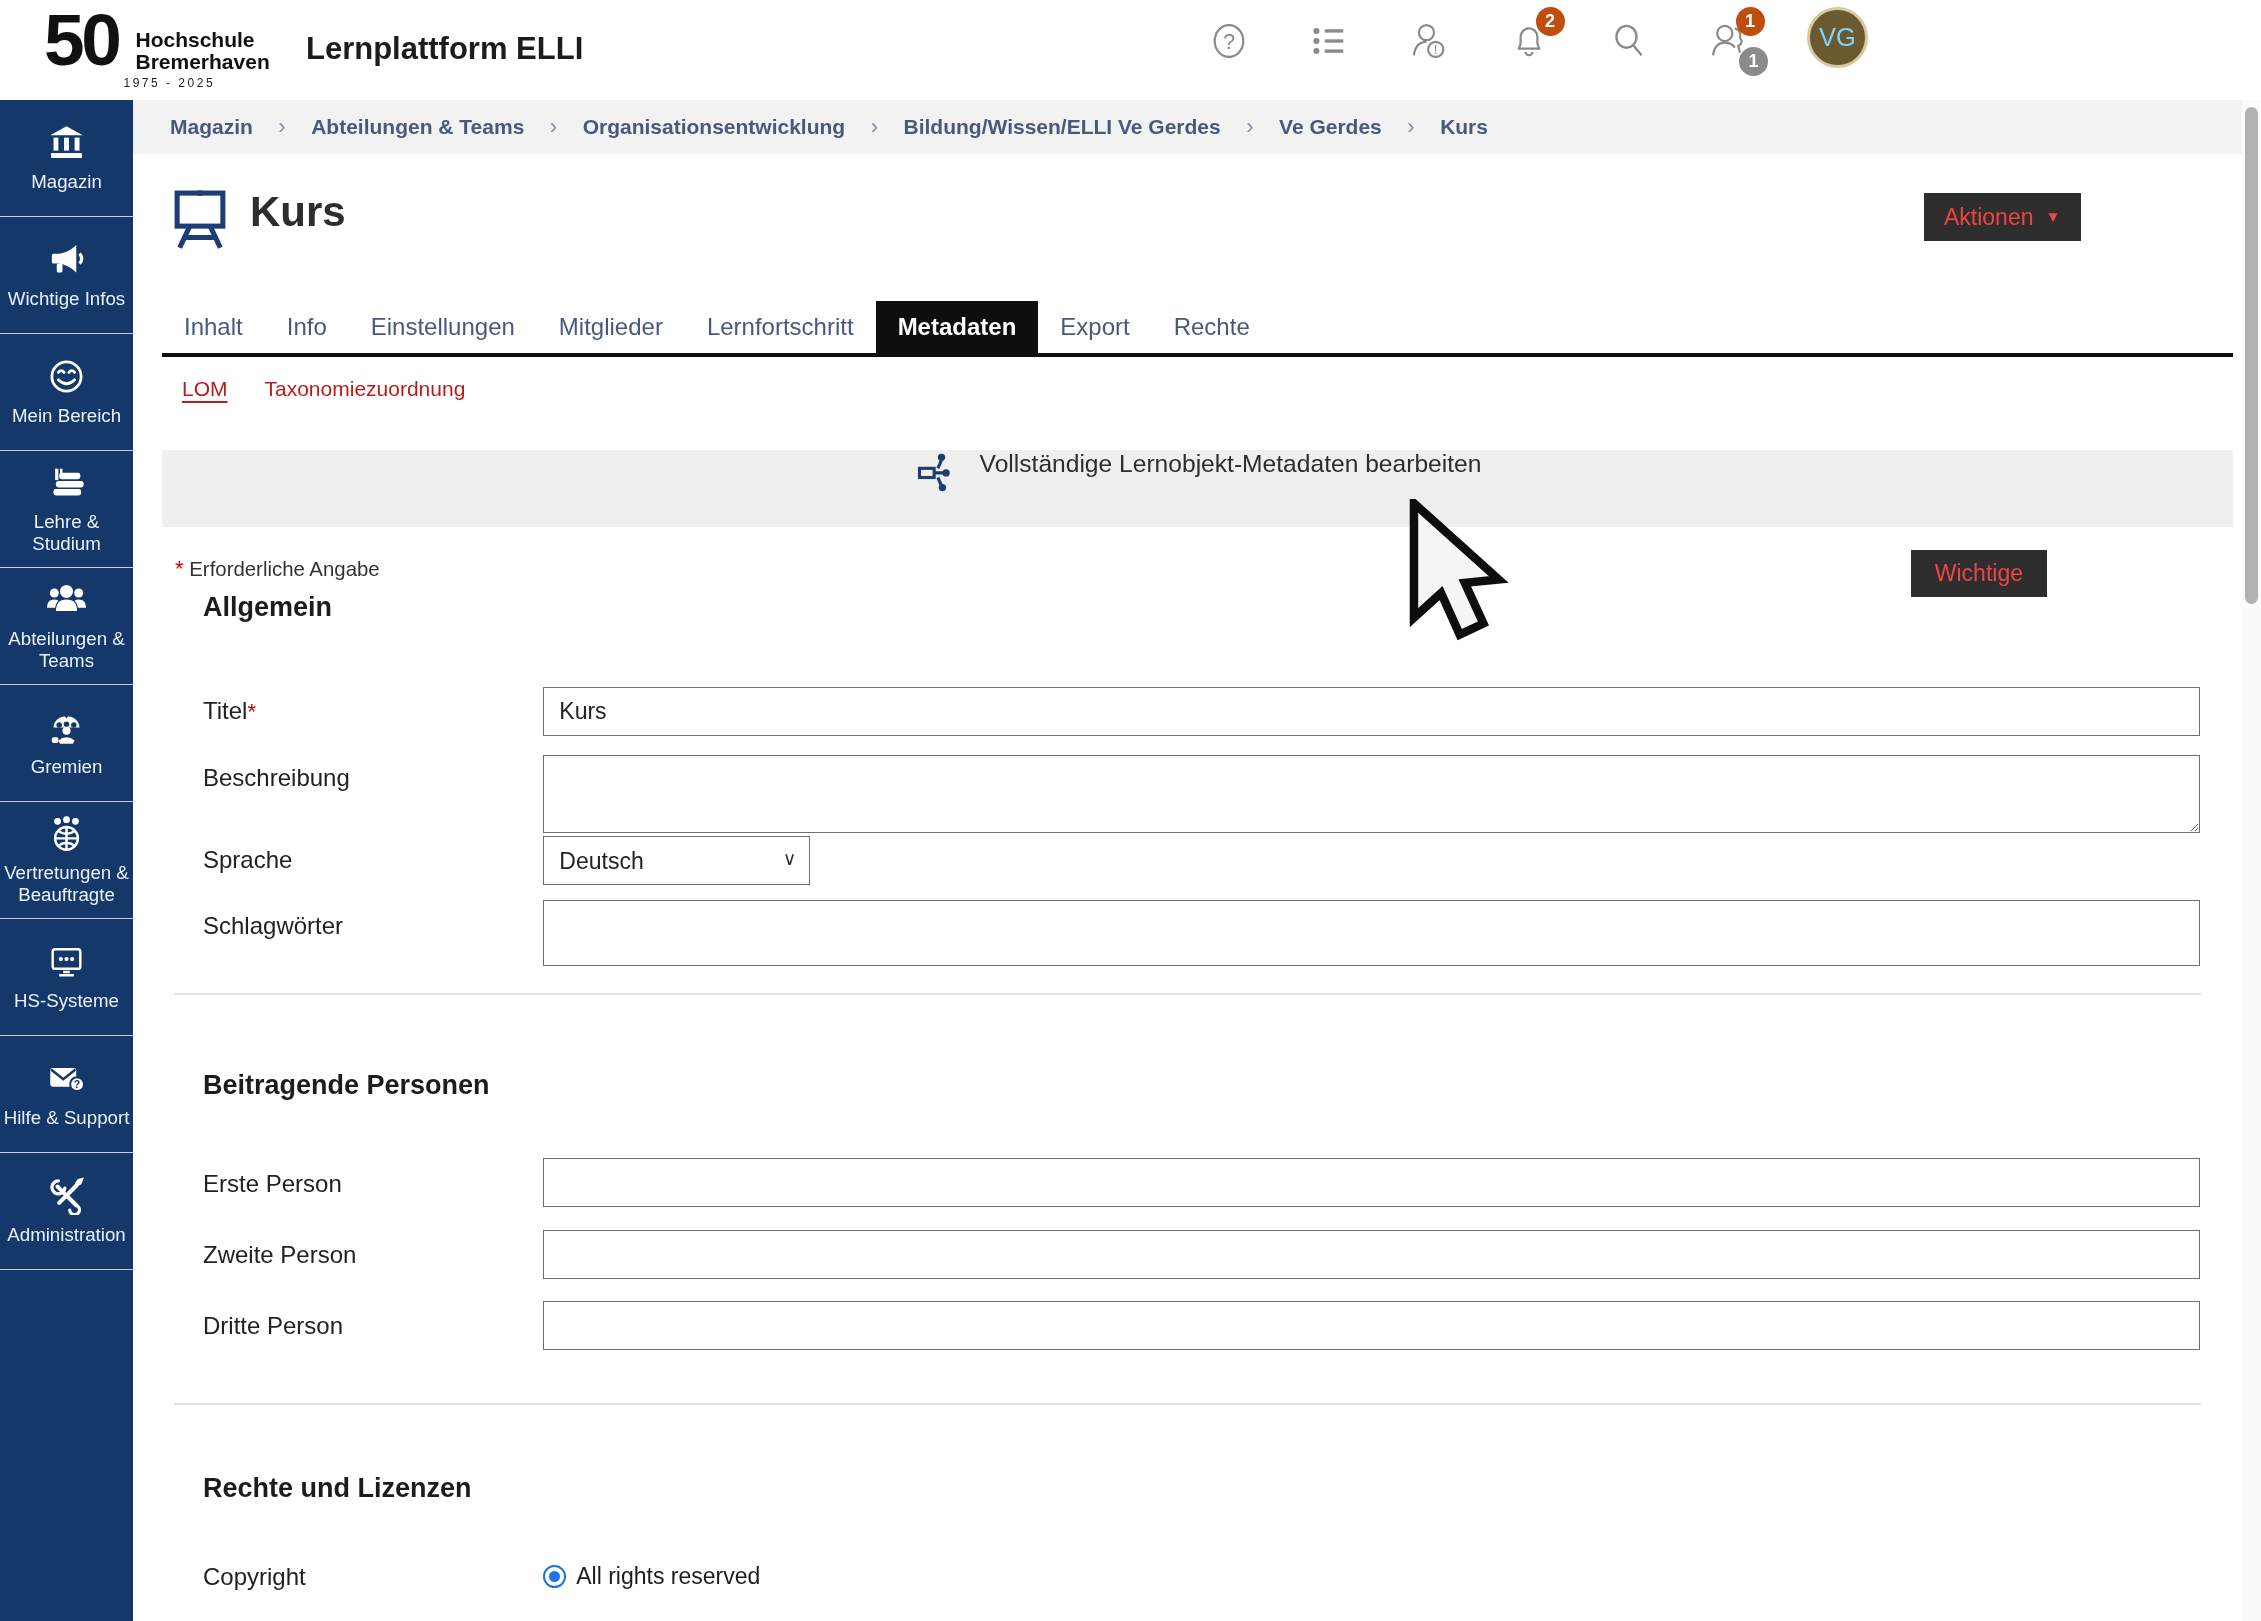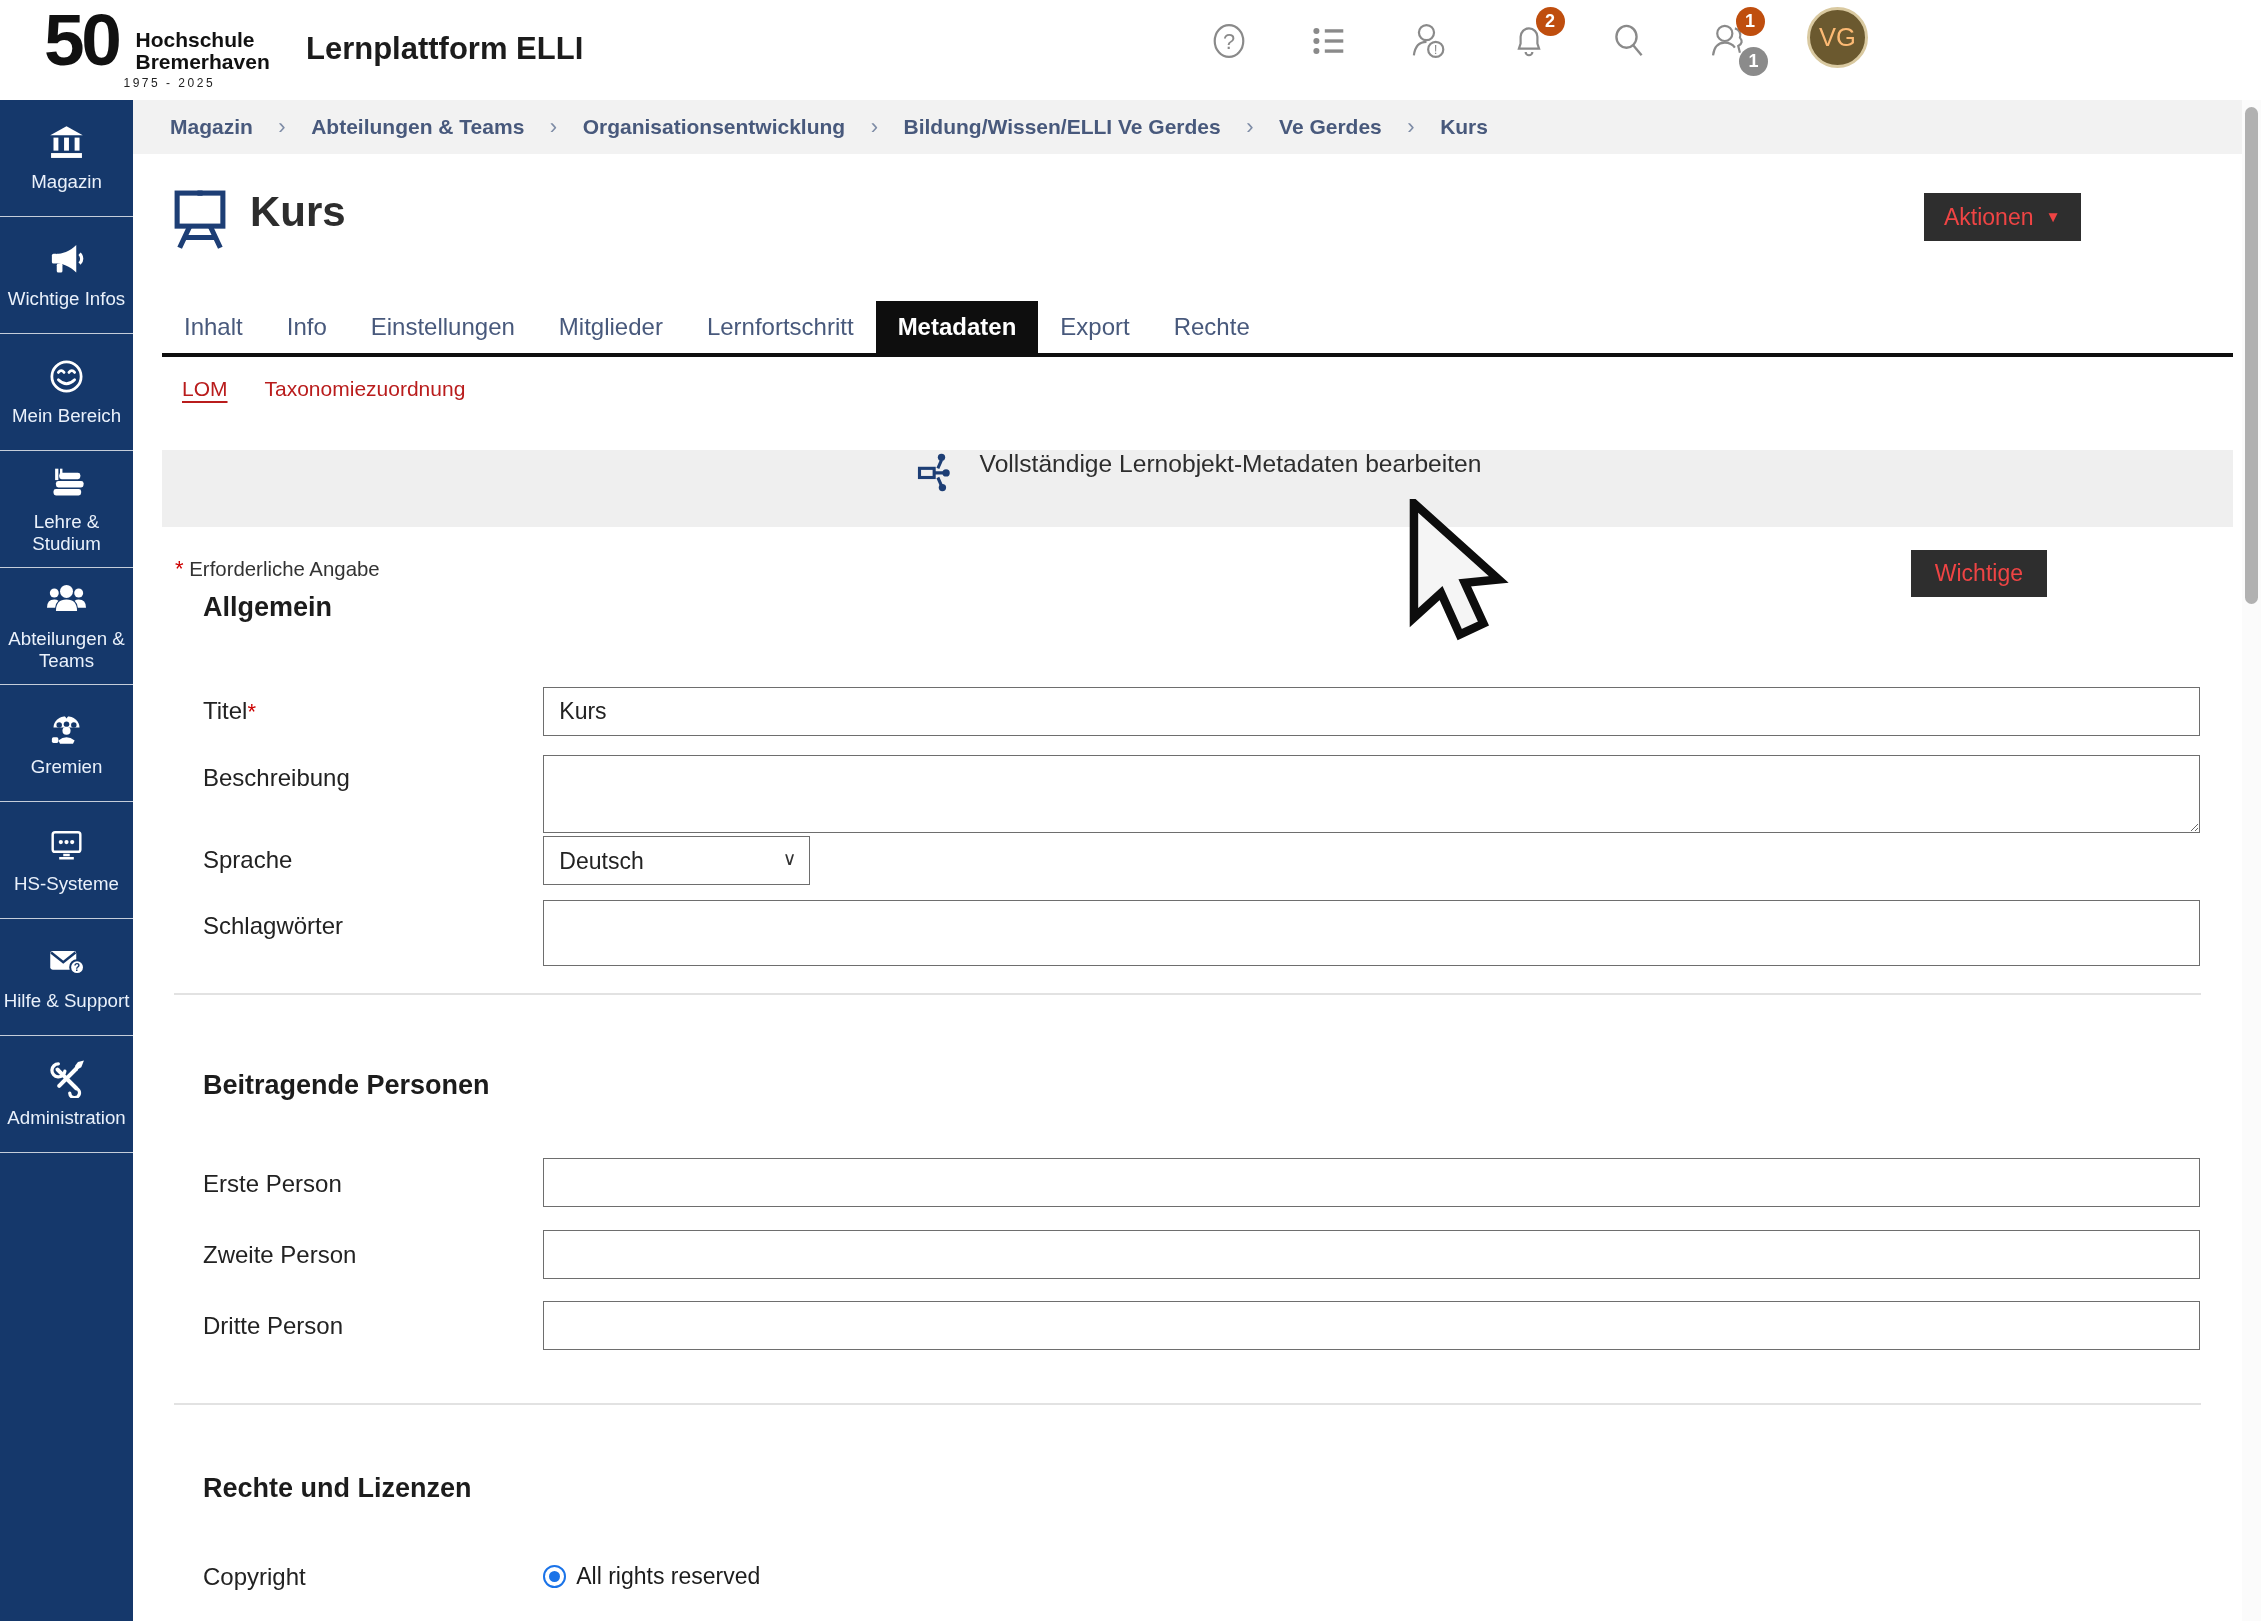--- a/index.html
+++ b/index.html
@@ -18,21 +18,21 @@
   .hicons { position:absolute; right:39px; top:13.6px; display:flex; align-items:center; gap:56px; }
   .hicon { position:relative; width:44px; height:51px; display:flex; align-items:center; justify-content:center; cursor:pointer; }
   .hicon svg { width:42px; height:42px; }
   .badge { position:absolute; min-width:29px; height:29px; border-radius:50%; color:#fff; font-size:18px;
     display:flex; align-items:center; justify-content:center; font-weight:bold; }
   .badge.orange { background:#bf4e0e; }
   .badge.gray { background:#8b8b8b; }
   .badge.tr { top:-8.5px; right:-13.6px; }
   .badge.br { bottom:-10.2px; right:-17px; }
   .avatar { width:61px; height:61px; border-radius:50%; background:#6b592f; border:3.4px solid #d9c9a0;
-    color:#fdba74; font-size:25.5px; display:flex; align-items:center; justify-content:center; margin-top:-6.8px; }
+    color:#7dd3fc; font-size:25.5px; display:flex; align-items:center; justify-content:center; margin-top:-6.8px; }
 
   
   .sidebar { position:absolute; left:0; top:100px; width:133px; height:1521px; background:#15386b; z-index:4; }
   .nav-item { height:117px; display:flex; flex-direction:column; align-items:center; justify-content:center;
     gap:6.8px; border-bottom:0.8px solid rgba(255,255,255,.75); cursor:pointer; }
   .nav-item svg { width:39px; height:39px; }
   .nav-label { color:#eaf1fb; font-size:18.7px; line-height:1.18; text-align:center; padding:0 2.5px; }
 
   
   .content { position:absolute; left:133px; top:100px; width:2109px; height:1521px; background:#fff; }
@@ -228,20 +228,36 @@
           <circle cx="24" cy="28" r="5"></circle>
           <path d="M14 40 q10 -8 20 0 l-2 4 H16 Z"></path>
           <rect x="6" y="36" width="8" height="7" rx="2"></rect>
         </svg>
       </span>
       <span class="nav-label">Gremien</span>
     </div>
     <div class="nav-item">
       <span>
         <svg viewBox="0 0 48 48">
+          <g fill="#fff">
+              <circle cx="13" cy="9" r="4.2"></circle>
+              <circle cx="24" cy="7" r="4.2"></circle>
+              <circle cx="35" cy="9" r="4.2"></circle>
+            </g>
+          <g fill="none" stroke="#fff" stroke-width="3">
+            <circle cx="24" cy="30" r="14"></circle>
+              <path d="M10 30 h28 M24 16 v28 M14 21 q10 7 20 0 M14 39 q10 -7 20 0"></path>
+          </g>
+        </svg>
+      </span>
+      <span class="nav-label">Vertretungen &amp; Beauftragte</span>
+    </div>
+    <div class="nav-item">
+      <span>
+        <svg viewBox="0 0 48 48">
           <rect x="7" y="9" width="34" height="24" rx="3" fill="none" stroke="#fff" stroke-width="3"></rect>
           <circle cx="17" cy="21" r="2.6" fill="#fff"></circle>
             <circle cx="24" cy="21" r="2.6" fill="#fff"></circle>
             <circle cx="31" cy="21" r="2.6" fill="#fff"></circle>
           <path d="M20 37 h8 M15 41 h18" stroke="#fff" stroke-width="3"></path>
         </svg>
       </span>
       <span class="nav-label">HS-Systeme</span>
     </div>
     <div class="nav-item">

